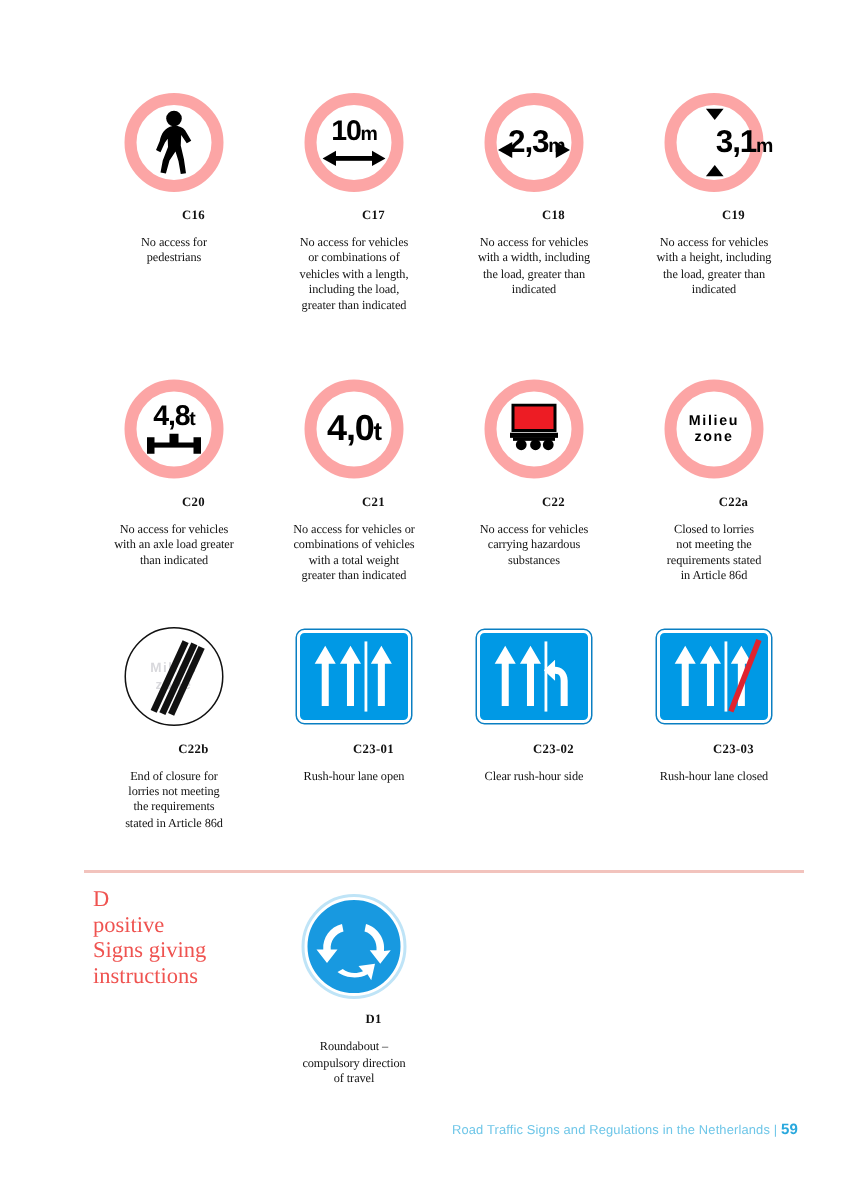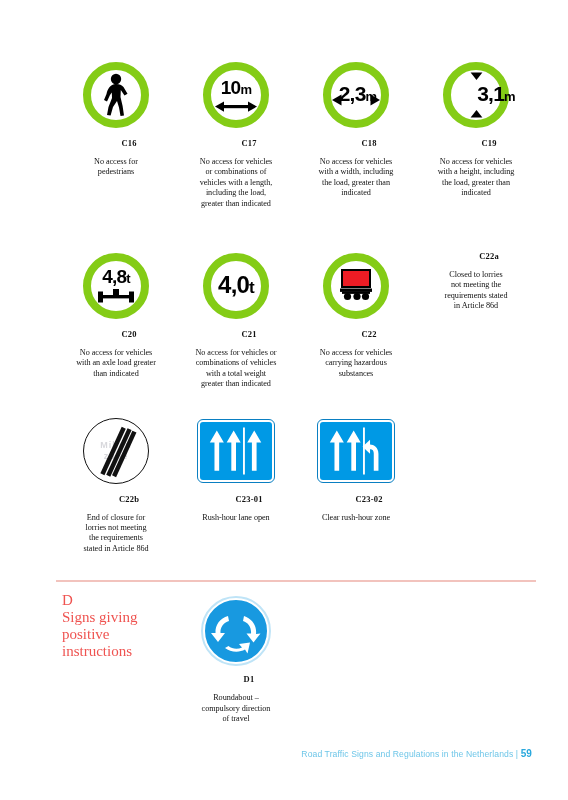--- a/index.html
+++ b/index.html
@@ -70,21 +70,21 @@
   .row-gap-1 { height: 38px; }
   .row-gap-2 { height: 22px; }
 
   
   .round-sign {
     position: relative;
     width: 66px;
     height: 66px;
     border-radius: 50%;
     background: #ffffff;
-    border: 8px solid #84cc16;
+    border: 8px solid #fca5a5;
     box-sizing: border-box;
     display: flex;
     align-items: center;
     justify-content: center;
   }
   .round-inner {
     position: relative;
     width: 100%;
     height: 100%;
     display: flex;
@@ -360,20 +360,28 @@
                 <circle cx="27.5" cy="27.5" r="3.6" fill="#000"></circle>
               </svg>
             </div>
           </div>
         </div>
         <div class="sign-code">C22</div>
         <div class="sign-caption">No access for vehicles<br>carrying hazardous<br>substances</div>
       </div>
 
       <div class="sign-cell">
+        <div class="sign-art">
+          <div class="round-sign">
+            <div class="round-inner">
+              <div class="milieu" style="white-space:pre-line">Milieu
+zone</div>
+            </div>
+          </div>
+        </div>
         <div class="sign-code">C22a</div>
         <div class="sign-caption">Closed to lorries<br>not meeting the<br>requirements stated<br>in Article 86d</div>
       </div>
     </div>
 
     <div class="row-gap-2"></div>
 
     <div class="sign-row">
 
       <div class="sign-cell">
@@ -418,33 +426,50 @@
               <g fill="#ffffff">
                 <path d="M15 52 L15 22 L10 22 L17.5 9 L25 22 L20 22 L20 52 Z"></path>
                 <path d="M33 52 L33 22 L28 22 L35.5 9 L43 22 L38 22 L38 52 Z"></path>
                 <path d="M62 52 L62 34 C62 27 57 24 53 24 L53 19 L45 26.5 L53 34 L53 29 C56.5 29 57 31.5 57 34 L57 52 Z"></path>
               </g>
               <line x1="46.5" y1="6" x2="46.5" y2="56" stroke="#ffffff" stroke-width="2"></line>
             </svg>
           </div>
         </div>
         <div class="sign-code">C23-02</div>
-        <div class="sign-caption">Clear rush-hour zone</div>
-      </div>
-
+        <div class="sign-caption">Clear rush-hour side</div>
+      </div>
+
+      <div class="sign-cell">
+        <div class="sign-art">
+          <div class="lane-sign">
+            <svg width="100%" height="100%" viewBox="0 0 76 62">
+              <g fill="#ffffff">
+                <path d="M15 52 L15 22 L10 22 L17.5 9 L25 22 L20 22 L20 52 Z"></path>
+                <path d="M33 52 L33 22 L28 22 L35.5 9 L43 22 L38 22 L38 52 Z"></path>
+                <path d="M55 52 L55 22 L50 22 L57.5 9 L65 22 L60 22 L60 52 Z"></path>
+              </g>
+              <line x1="46.5" y1="6" x2="46.5" y2="56" stroke="#ffffff" stroke-width="2"></line>
+              <line x1="50" y1="56" x2="70" y2="5" stroke="#e0232e" stroke-width="4"></line>
+            </svg>
+          </div>
+        </div>
+        <div class="sign-code">C23-03</div>
+        <div class="sign-caption">Rush-hour lane closed</div>
+      </div>
     </div>
 
     <div class="divider"></div>
 
     <div class="section-block">
 
       <div class="section-head">
         <div class="section-letter">D</div>
+        <div class="section-title">positive</div>
         <div class="section-title">Signs giving</div>
-        <div class="section-title">positive</div>
         <div class="section-title">instructions</div>
       </div>
 
       <div class="sign-cell">
         <div class="sign-art">
           <div class="blue-sign">
             <svg width="56" height="56" viewBox="0 0 56 56">
               <g fill="#ffffff">
                 <path d="M20 13 C12 15 7 22 7.5 30 L3 30 L10 39 L17 30 L12.5 30 C12 24.5 15.5 19.5 21 18 Z"></path>
                 <path d="M36 13 C44 15.5 49 23 48 31 L52.5 30.5 L45.5 39.5 L38.5 30.5 L43 30.5 C43.5 25 40.5 19.5 35 18 Z"></path>

